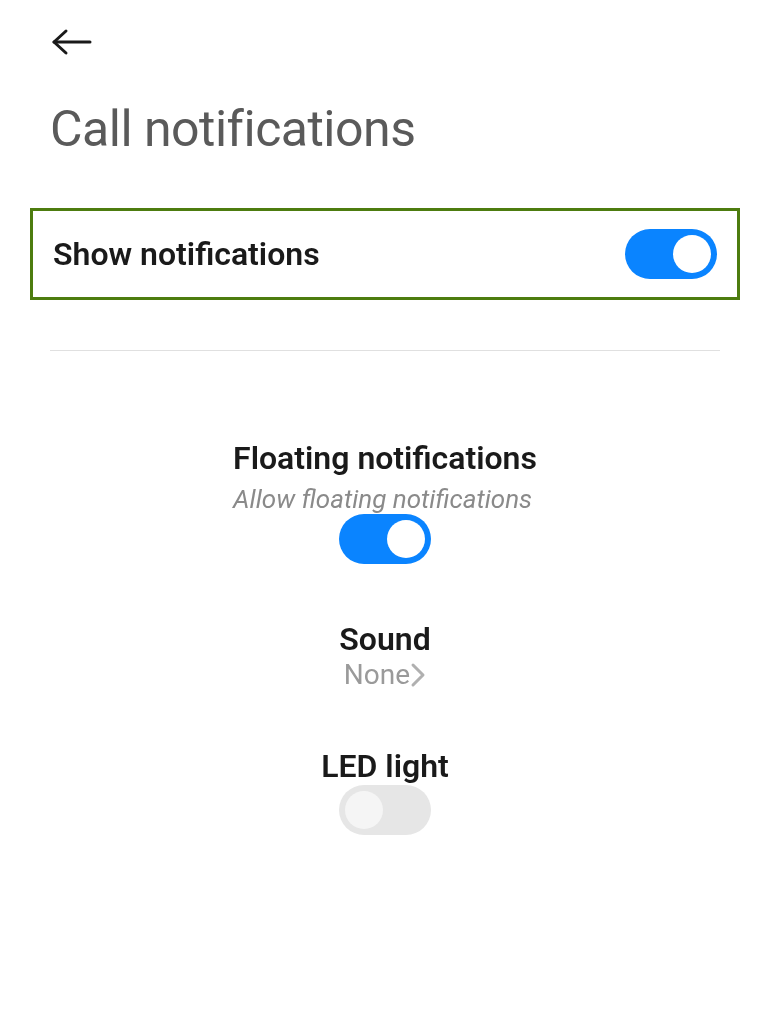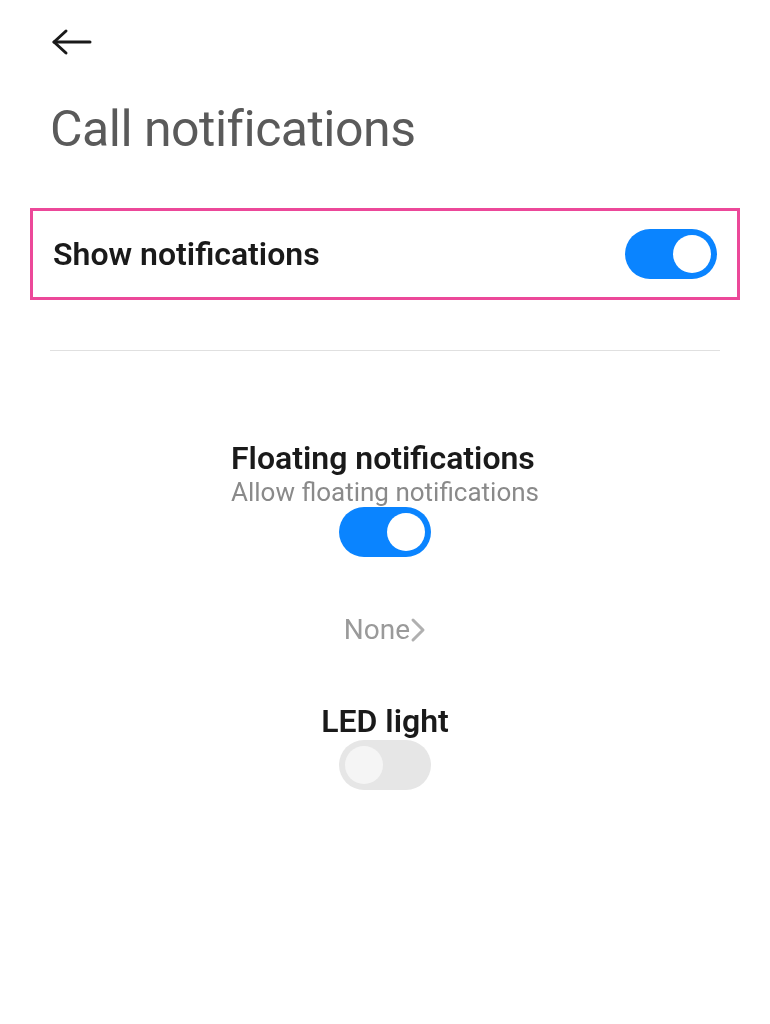--- a/index.html
+++ b/index.html
@@ -29,37 +29,38 @@
       height: 28px;
     }
     .page-title {
       font-size: 50px;
       font-weight: 400;
       color: #5a5a5a;
       padding: 40px 60px 50px 50px;
       letter-spacing: -0.5px;
     }
     .highlighted-row {
-      border: 3px solid #ec4899;
+      border: 3px solid #4d7c0f;
       margin: 0 30px;
       padding: 18px 20px 18px 20px;
       display: flex;
       align-items: center;
       justify-content: space-between;
     }
     .setting-label {
       font-size: 32px;
       font-weight: 600;
       color: #1a1a1a;
     }
     .setting-subtitle {
       font-size: 26px;
       font-weight: 400;
       color: #8a8a8a;
-      margin-top: 0;
+      margin-top: 7px;
+      font-style: italic;
     }
     .toggle {
       width: 92px;
       height: 50px;
       border-radius: 25px;
       position: relative;
       cursor: pointer;
       flex-shrink: 0;
     }
     .toggle.on {
@@ -152,20 +153,23 @@
     <div class="setting-text">
       <span class="setting-label">Floating notifications</span>
       <span class="setting-subtitle">Allow floating notifications</span>
     </div>
     <div class="toggle on">
       <div class="toggle-knob"></div>
     </div>
   </div>
 
   <div class="setting-row">
+    <div class="setting-text">
+      <span class="setting-label">Sound</span>
+    </div>
     <div class="setting-value-group">
       <span class="setting-value">None</span>
       <span class="chevron">
         <svg viewBox="0 0 16 26" fill="none" stroke="#b0b0b0" stroke-width="3" stroke-linecap="round" stroke-linejoin="round">
           <polyline points="3,3 13,13 3,23"></polyline>
         </svg>
       </span>
     </div>
   </div>
 

